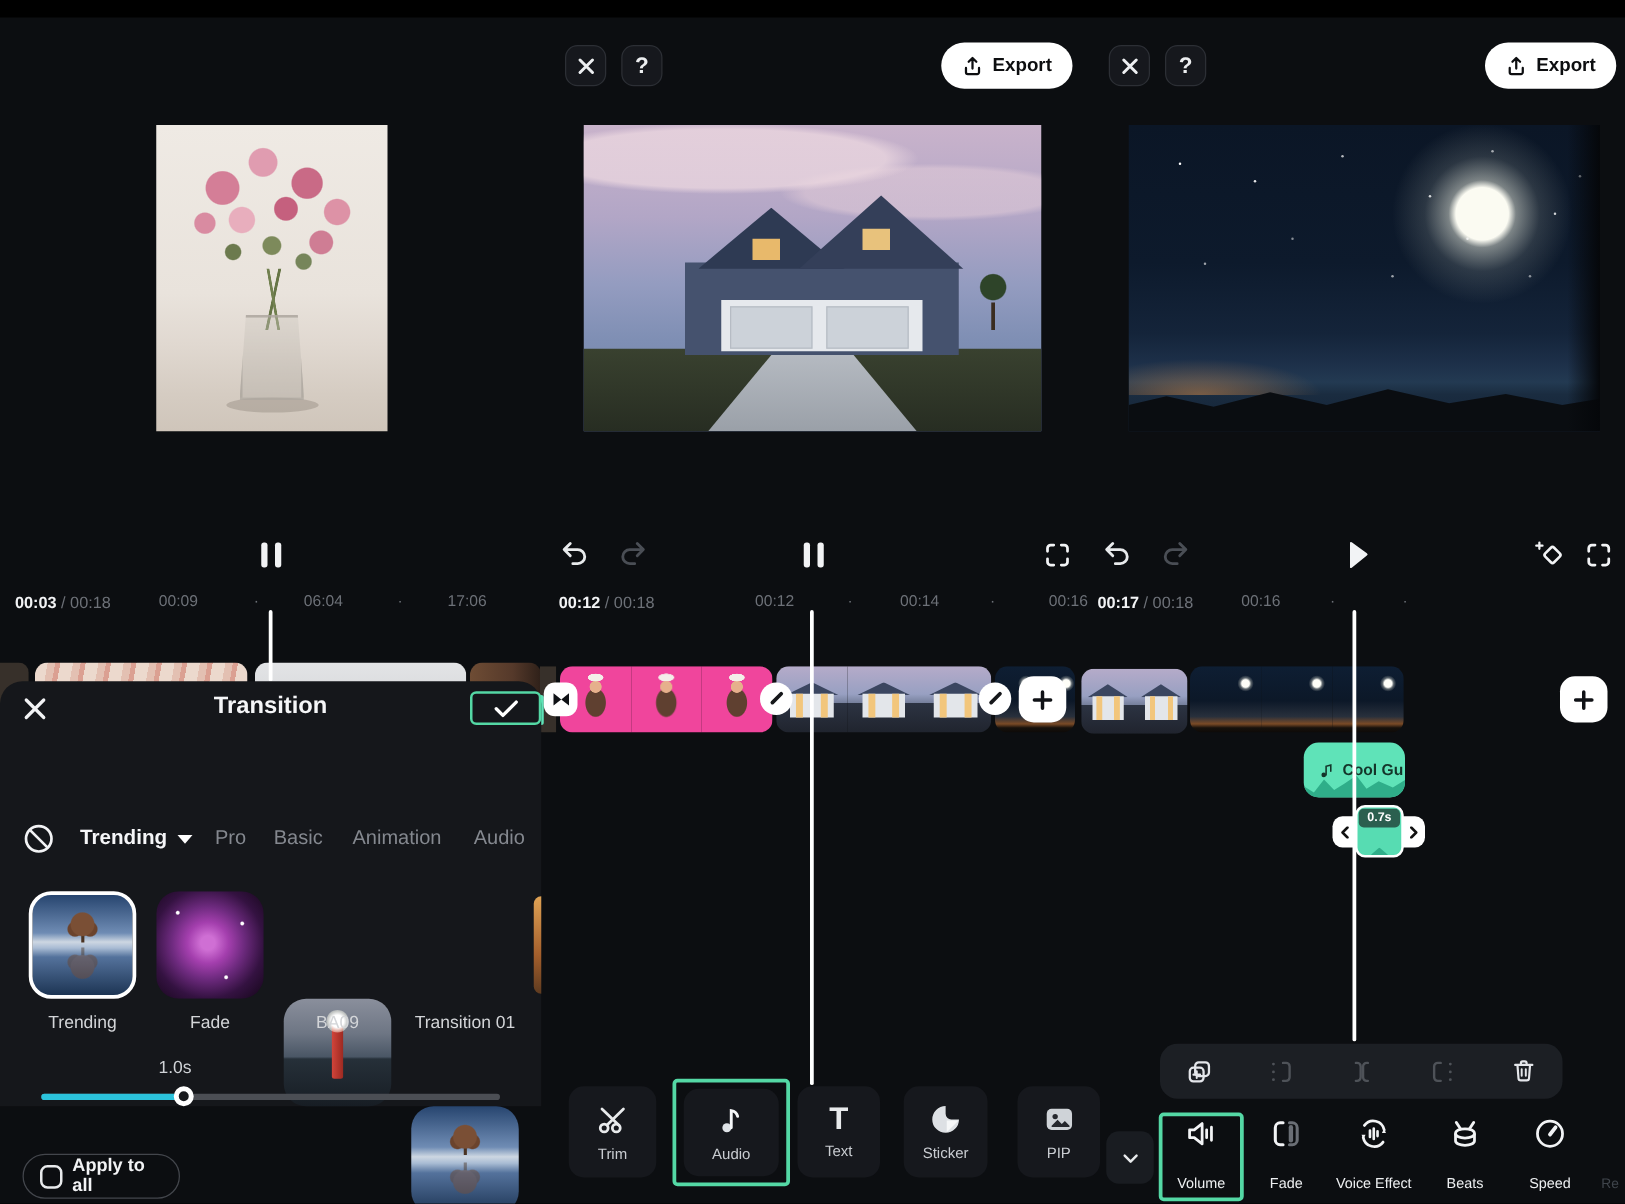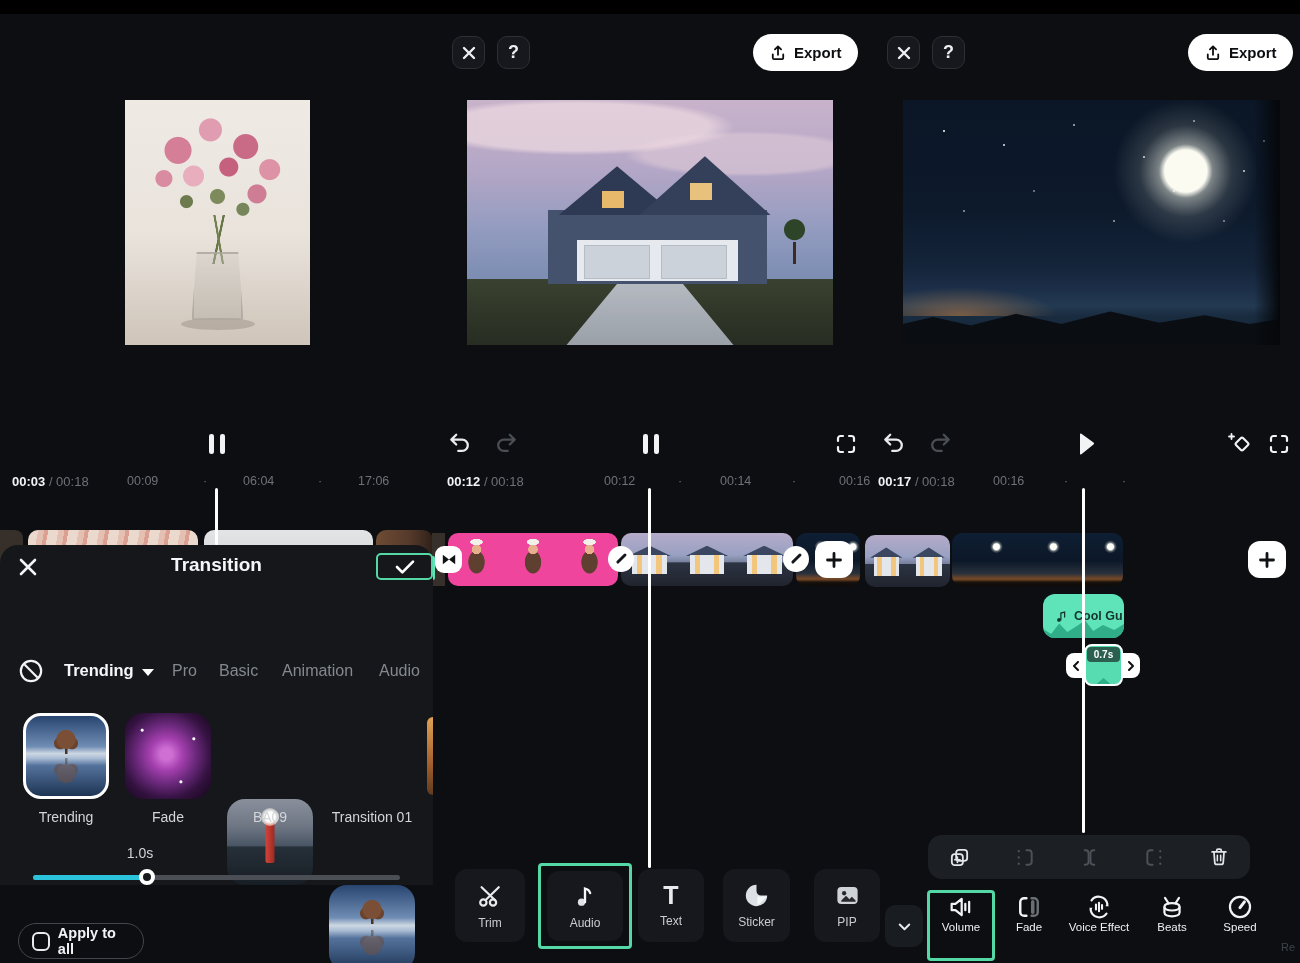--- a/index.html
+++ b/index.html
@@ -68,21 +68,21 @@
  radial-gradient(circle 2px at 80% 30%, #fff 0 1px, transparent 2px),
  radial-gradient(circle 2px at 65% 80%, #fff 0 1px, transparent 2px),
  radial-gradient(circle at 48% 48%, #cf6fd4 0 9%, #a43fae 26%, #6d2a7e 46%, #341241 70%, #140618 100%)}
 .t-light{position:relative;background:linear-gradient(180deg,#8a8f9c 0%,#6e7684 32%,#4a5665 54%,#263039 56%,#171d24 100%)}
 .t-light .tower{position:absolute;left:50%;top:18%;width:9px;height:56%;transform:translateX(-50%);background:linear-gradient(90deg,#d2443a,#9c2a22);border-radius:2px}
 .t-light .beam{position:absolute;left:50%;top:10%;width:18px;height:18px;transform:translateX(-50%);border-radius:50%;background:radial-gradient(circle,#ffffff 0 5px,rgba(255,255,240,.55) 8px,transparent 12px)}
 
 .mtile{position:absolute;top:869px;height:73px;background:#16181d;border-radius:12px;display:flex;flex-direction:column;align-items:center;justify-content:center;gap:6px;cursor:pointer}
 .mtile .lbl{font-size:12px;color:#c9ccd1}
 .selbox{position:absolute;border:3px solid #54d8a5;border-radius:4px;z-index:9;pointer-events:none}
-.rtile{position:absolute;top:893px;width:64px;display:flex;flex-direction:column;align-items:center;gap:0;cursor:pointer}
+.rtile{position:absolute;top:893px;width:64px;display:flex;flex-direction:column;align-items:center;gap:20px;cursor:pointer}
 .rtile .lbl{font-size:11.5px;color:#edeff1;white-space:nowrap}
 .ctxpill{position:absolute;left:928px;top:835px;width:322px;height:44px;background:#1c1f24;border-radius:14px;display:flex;align-items:center;justify-content:space-around;z-index:5}
 
 #musicClip{position:absolute;left:1043px;top:594px;width:81px;height:44px;border-radius:12px;background:#5fe3b8;overflow:hidden;display:flex;align-items:center;z-index:5;cursor:pointer}
 #musicClip .wave{position:absolute;left:0;right:0;bottom:0;height:20px;background:#2fae89;clip-path:polygon(0 100%,0 55%,10% 80%,20% 28%,30% 70%,40% 45%,52% 12%,62% 65%,74% 35%,88% 60%,100% 30%,100% 100%)}
 .handle{position:absolute;top:653px;width:19px;height:25px;background:#fff;display:flex;align-items:center;justify-content:center;z-index:6;cursor:ew-resize;color:#111;font-weight:bold;font-size:12px}
 #selClip{position:absolute;left:1084px;top:644px;width:39px;height:42px;background:#57dcb2;border:2.5px solid #fff;border-radius:8px;z-index:7;cursor:pointer}
 #durBadge{position:absolute;left:1087px;top:647px;width:33px;height:15px;background:#2b5f4f;border-radius:4px;display:flex;align-items:center;justify-content:center;font-size:10px;font-weight:bold;color:#fff;z-index:9}
 
 #searchBar{position:absolute;left:16px;top:53px;width:402px;height:44px;background:#24262b;border-radius:12px;display:flex;align-items:center}

